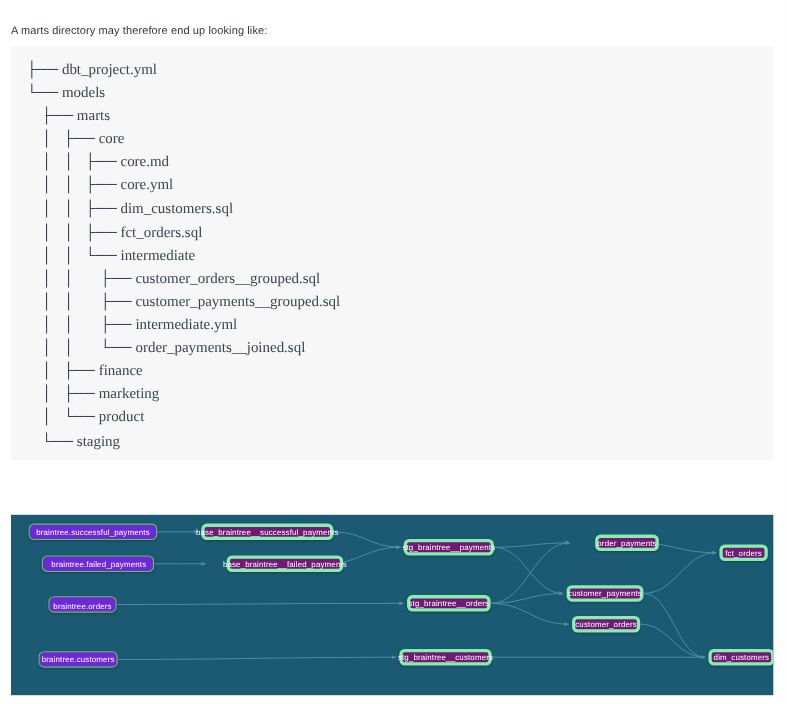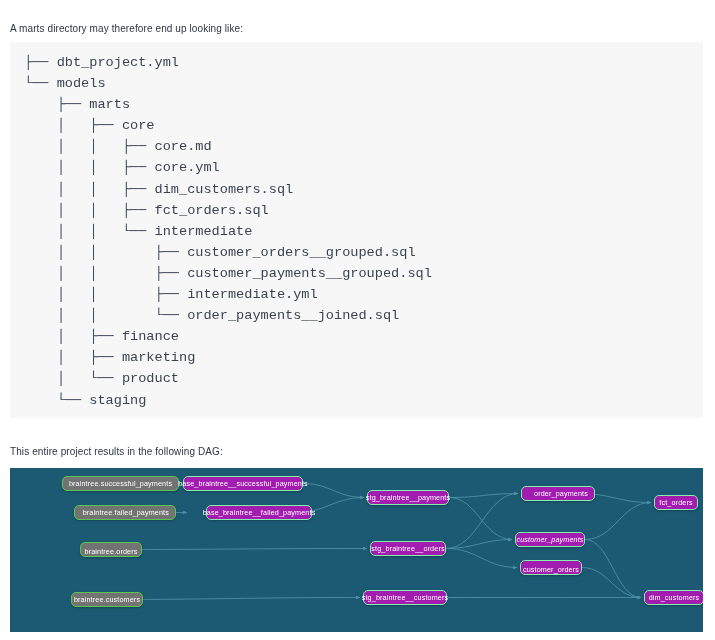--- a/index.html
+++ b/index.html
@@ -40,21 +40,21 @@
     top: 42px;
     width: 693px;
     height: 376px;
     background: #f7f7f8;
     box-sizing: border-box;
     padding: 10px 0 10px 14px;
     overflow: hidden;
   }
   .codeblock pre {
     margin: 0;
-    font-family: Liberation Mono, monospace;
+    font-family: Liberation Serif, serif;
     font-size: 13.6px;
     line-height: 21.1px;
     color: #3b4252;
     white-space: pre;
     letter-spacing: 0px;
   }
 
   
   .dag {
     position: absolute;
@@ -82,27 +82,26 @@
     color: #ffffff;
     display: flex;
     align-items: center;
     justify-content: center;
     padding: 0 6px;
     height: 15px;
     white-space: nowrap;
     box-shadow: 0 1px 2px rgba(0,0,0,0.25);
   }
   .node.src {
-    background: #737373;
+    background: #6d28d9;
     border: 1px solid #5cc653;
-    margin-left: 36px;
   }
   .node.model {
-    background: #a21caf;
-    border: 1px solid #86efac;
+    background: #701a75;
+    border: 3px solid #86efac;
   }
 </style>
 </head>
 <body>
 
 <div class="page">
 
   <p class="prose p1">A marts directory may therefore end up looking like:</p>
 
   <div class="codeblock">
@@ -118,21 +117,20 @@
     │   │       ├── customer_orders__grouped.sql
     │   │       ├── customer_payments__grouped.sql
     │   │       ├── intermediate.yml
     │   │       └── order_payments__joined.sql
     │   ├── finance
     │   ├── marketing
     │   └── product
     └── staging</pre>
   </div>
 
-  <p class="prose p2">This entire project results in the following DAG:</p>
 
   <div class="dag">
     <svg class="dag-svg" viewBox="0 0 693 164" preserveAspectRatio="none">
         <defs>
           <marker id="arrow" viewBox="0 0 10 10" refX="9" refY="5" markerWidth="5" markerHeight="5" orient="auto-start-reverse">
             <path d="M 0 1 L 10 5 L 0 9 z" fill="#4d8ea5"></path>
           </marker>
         </defs>
         <path d="M 133 15.5 C 151 15.5, 152 15.5, 170 15.5" fill="none" stroke="#4d8ea5" stroke-width="0.9" marker-end="url(#arrow)"></path>
         <path d="M 130 44.5 C 151.15 44.5, 155.85 44.5, 177 44.5" fill="none" stroke="#4d8ea5" stroke-width="0.9" marker-end="url(#arrow)"></path>
@@ -171,24 +169,24 @@
       </div>
       <div class="node model" style="left: 357px; top: 22px; width: 82px;">
         <span>stg_braintree__payments</span>
       </div>
       <div class="node model" style="left: 360px; top: 73px; width: 76px;">
         <span>stg_braintree__orders</span>
       </div>
       <div class="node model" style="left: 353px; top: 122px; width: 84px;">
         <span>stg_braintree__customers</span>
       </div>
-      <div class="node model" style="left: 511px; top: 18px; width: 74px; justify-content: flex-end;">
+      <div class="node model" style="left: 531px; top: 18px; width: 58px;">
         <span>order_payments</span>
       </div>
-      <div class="node model" style="left: 505px; top: 64px; width: 70px; font-style: italic;">
+      <div class="node model" style="left: 505px; top: 64px; width: 70px;">
         <span>customer_payments</span>
       </div>
       <div class="node model" style="left: 510px; top: 92px; width: 62px; align-items: flex-end;">
         <span>customer_orders</span>
       </div>
       <div class="node model" style="left: 644px; top: 27px; width: 44px;">
         <span>fct_orders</span>
       </div>
       <div class="node model" style="left: 634px; top: 122px; width: 60px; text-align: right;">
         <span>dim_customers</span>

